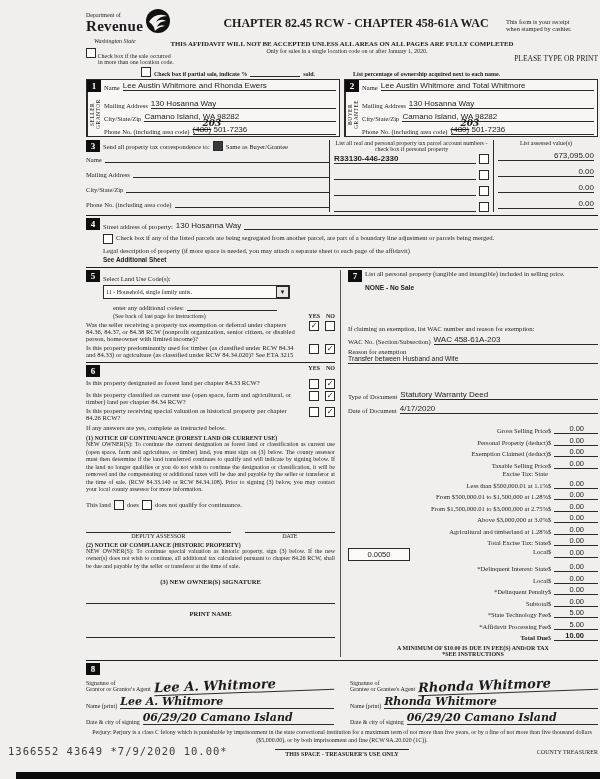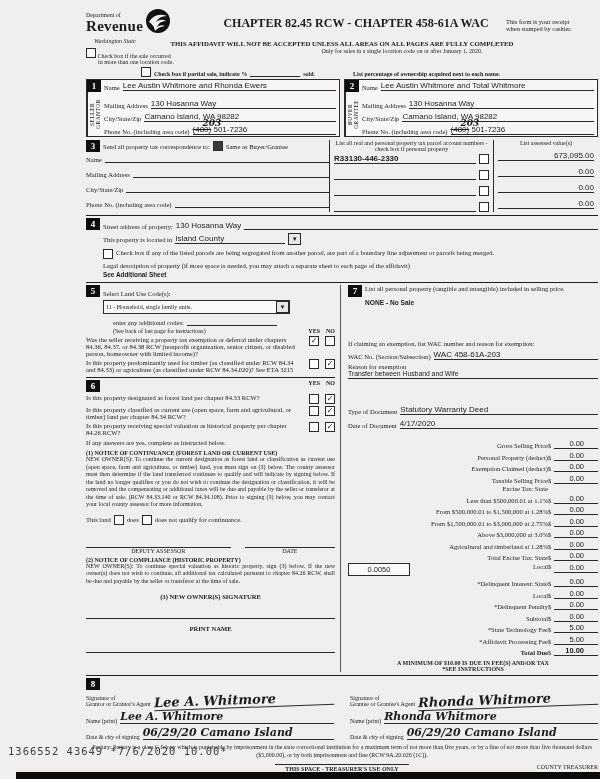--- a/index.html
+++ b/index.html
@@ -75,20 +75,21 @@
 
   <div style="text-align:center;font-size:6.8px;font-weight:bold;margin-top:-4px;">THIS AFFIDAVIT WILL NOT BE ACCEPTED UNLESS ALL AREAS ON ALL PAGES ARE FULLY COMPLETED</div>
 
   <div style="display:flex;margin-top:1px;">
     <div style="width:120px;" class="sm">
       <span class="cb"></span>
       <span>Check box if the sale occurred</span>
       <div style="padding-left:12px;">in more than one location code.</div>
     </div>
     <div style="flex:1;text-align:center;" class="sm">Only for sales in a single location code on or after January 1, 2020.</div>
+    <div style="width:110px;text-align:right;font-size:7.5px;padding-top:6px;">PLEASE TYPE OR PRINT</div>
   </div>
 
   <div style="display:flex;align-items:flex-end;margin-top:2px;margin-bottom:2px;">
     <div style="width:255px;display:flex;align-items:flex-end;gap:3px;padding-left:55px;box-sizing:border-box;">
       <span class="cb"></span>
       <span class="sm b">Check box if partial sale, indicate %</span>
       <span class="fill" style="max-width:50px;"></span>
       <span class="sm b">sold.</span>
     </div>
     <div class="sm b" style="padding-left:12px;">List percentage of ownership acquired next to each name.</div>
@@ -215,25 +216,20 @@
         </div>
     </div>
   </div>
 
   <div style="margin-top:2px;border-bottom:1.2px solid #1e1e1e;padding-bottom:4px;">
     <div class="row">
       <span class="badge">4</span>
       <span class="lbl">Street address of property:</span>
       <span class="val">130 Hosanna Way</span>
       <span class="fill"></span>
-    </div>
-    <div class="row" style="margin-top:3px;align-items:center;">
-      <span class="lbl" style="margin-left:17px;">This property is located in</span>
-      <span class="val" style="width:110px;border-bottom:0.8px solid #2a2a2a;">Island County</span>
-      <span class="dd">▼</span>
     </div>
     <div class="row" style="margin-top:4px;align-items:flex-start;">
       <span class="cb" style="margin-left:17px;"></span>
       <span class="lbl">Check box if any of the listed parcels are being segregated from another parcel, are part of a boundary line adjustment or parcels being merged.</span>
     </div>
     <div class="lbl" style="margin-top:3px;margin-left:17px;">Legal description of property (if more space is needed, you may attach a separate sheet to each page of the affidavit)</div>
     <div class="lbl b" style="margin-top:2px;margin-left:17px;font-family:'Liberation Sans',sans-serif;font-size:6.4px;">See Additional Sheet</div>
   </div>
 
   <div class="cols57" style="margin-top:2px;">
@@ -507,14 +503,14 @@
   </div>
 
   <div class="sm" style="margin-top:4px;text-align:center;line-height:1.3;">Perjury: Perjury is a class C felony which is punishable by imprisonment in the state correctional institution for a maximum term of not more than five years, or by a fine of not more than five thousand dollars ($5,000.00), or by both imprisonment and fine (RCW 9A.20.020 (1C)).</div>
   <div style="display:flex;margin-top:4px;align-items:flex-start;">
     <div style="flex:1;"></div>
     <div class="sm b" style="border-top:0.8px solid #2a2a2a;padding:1px 10px 0;">THIS SPACE - TREASURER'S USE ONLY</div>
     <div style="flex:1;text-align:right;" class="sm">COUNTY TREASURER</div>
   </div>
 </div>
 
-<div class="stamp">1366552 43649 *7/6/2020 10.00*</div>
+<div class="stamp">1366552 43649 *7/9/2020 10.00*</div>
 <div class="botbar"></div>
 
 </body></html>

